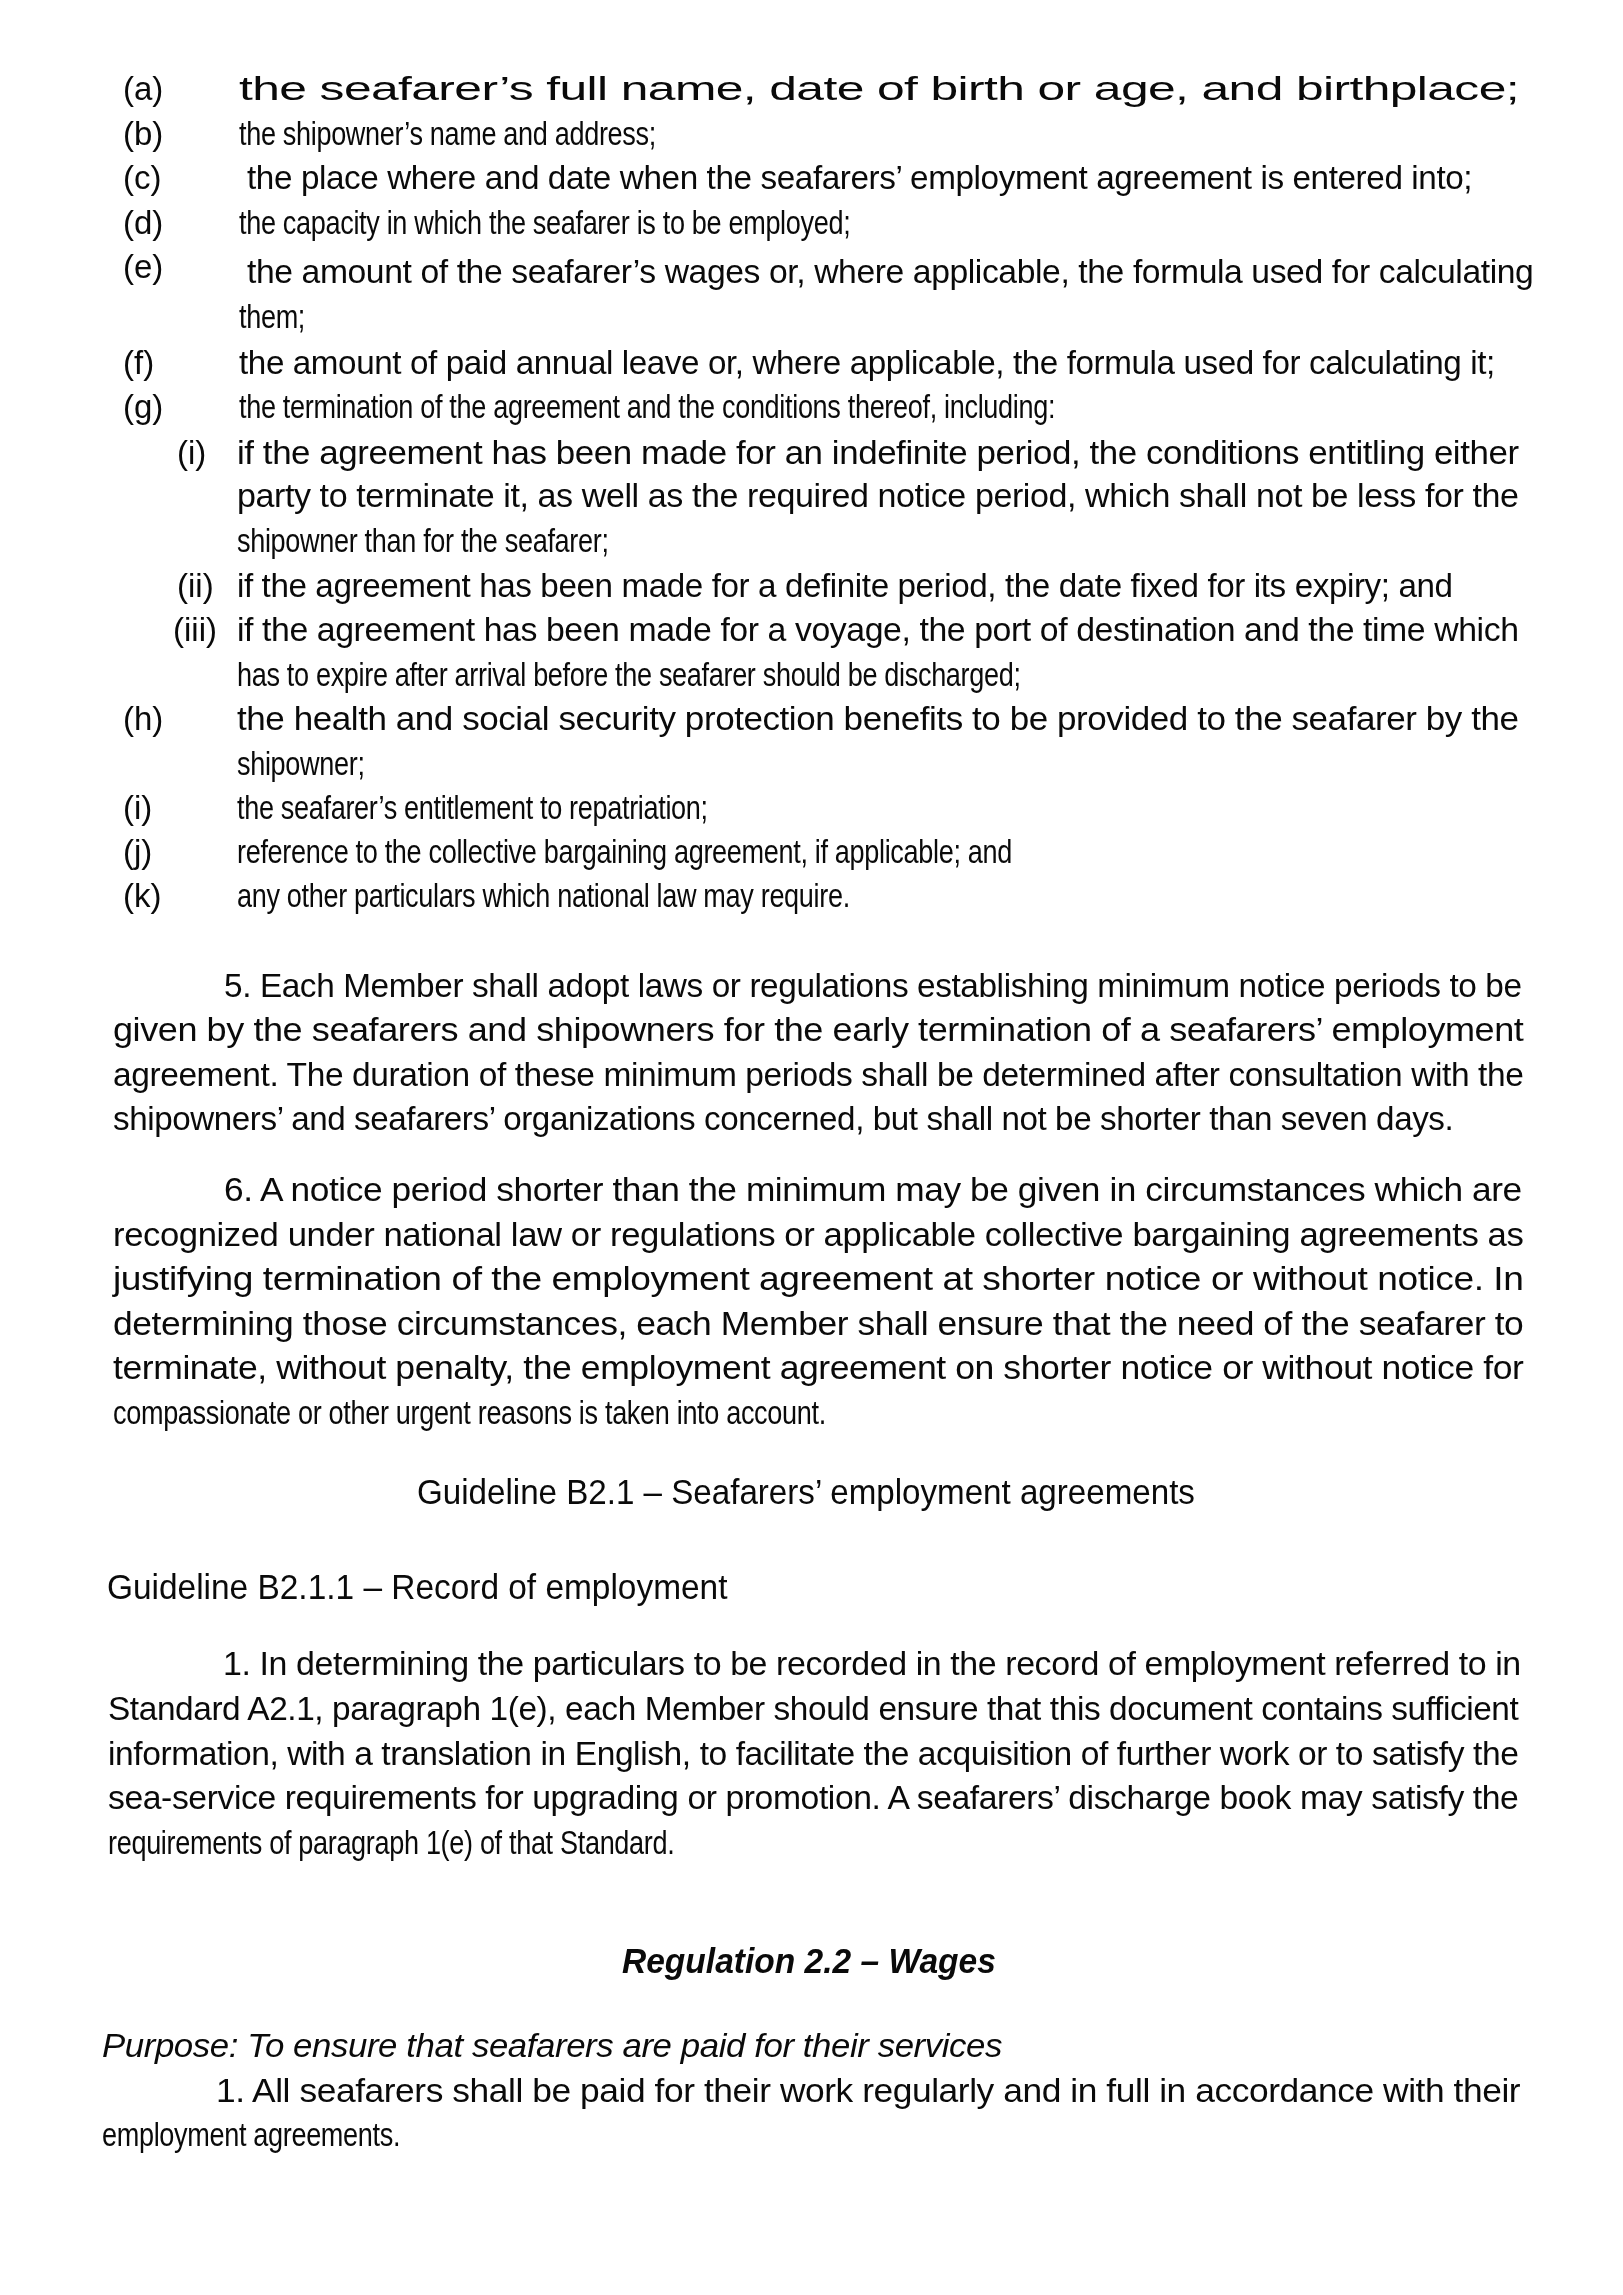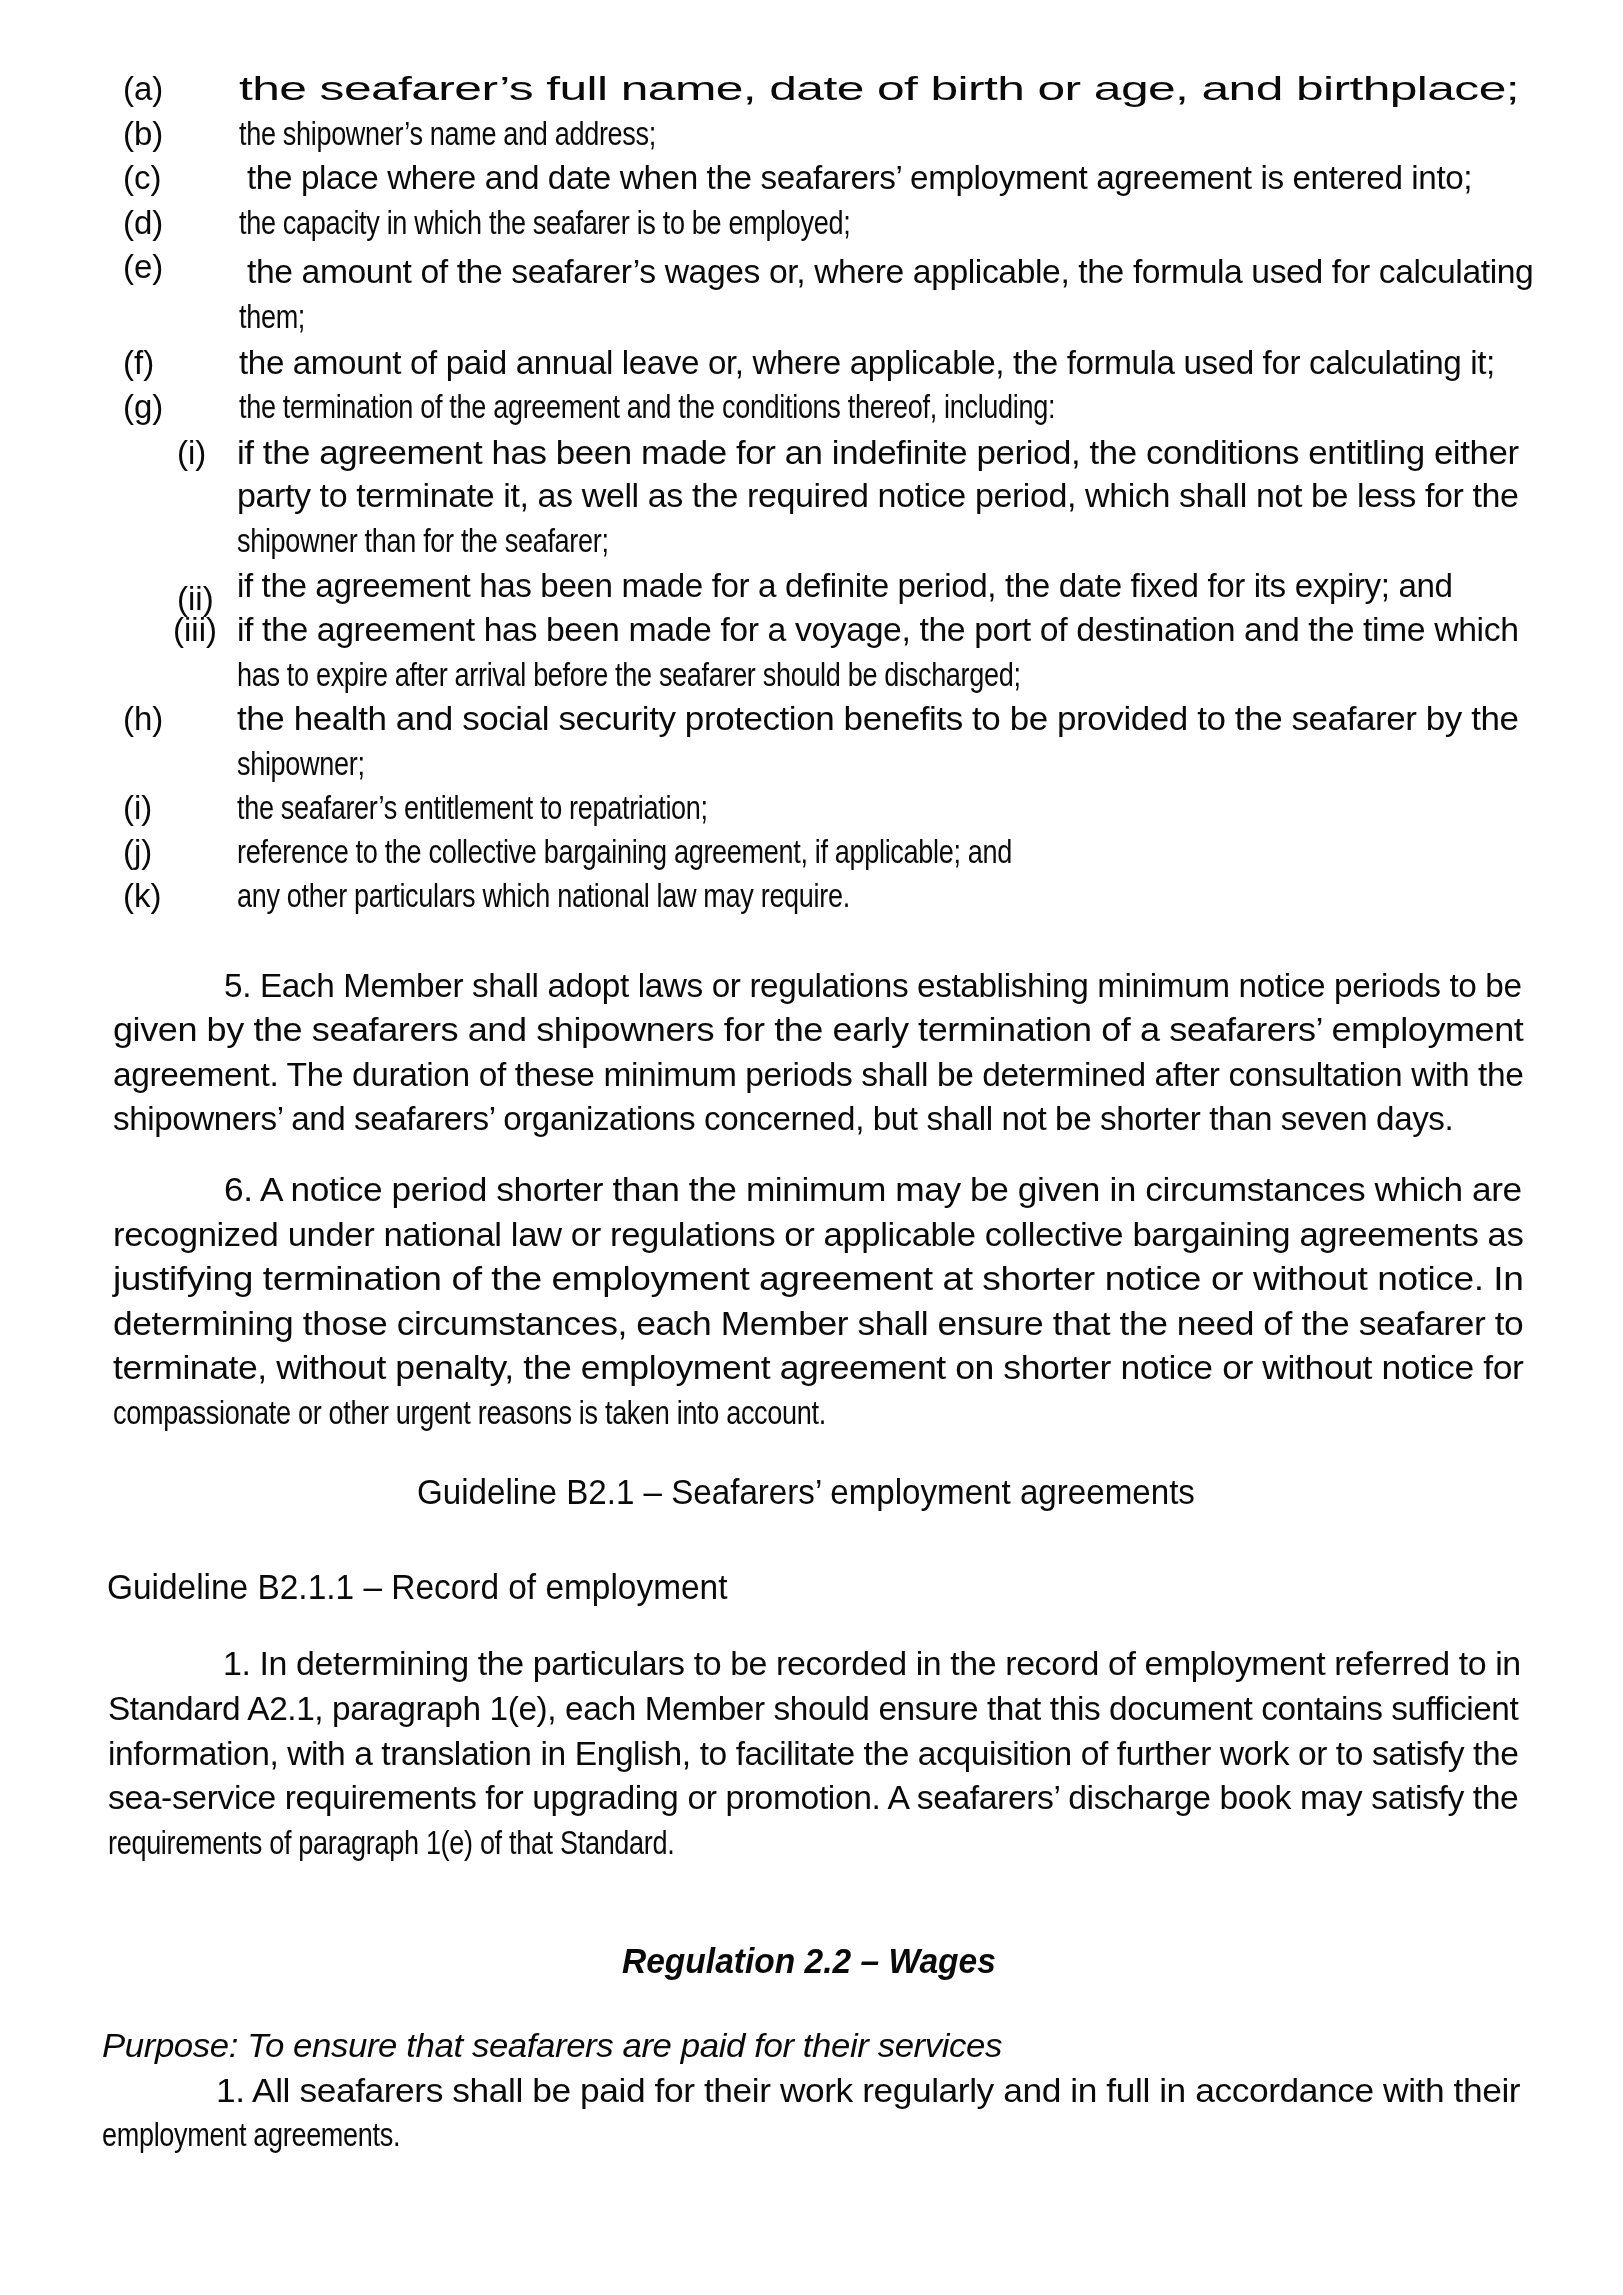--- a/index.html
+++ b/index.html
@@ -42,21 +42,21 @@
   <div class="t" style="left: 239px; top: 344px; transform: scaleX(1.0062);">the amount of paid annual leave or, where applicable, the formula used for calculating it;</div>
 
   <div class="lbl" style="left:123px;top:388px">(g)</div>
   <div class="t" style="left: 239px; top: 388px; transform: scaleX(0.82);">the termination of the agreement and the conditions thereof, including:</div>
 
   <div class="lbl" style="left:177px;top:434px">(i)</div>
   <div class="t" style="left: 237px; top: 434px; transform: scaleX(1.0572);">if the agreement has been made for an indefinite period, the conditions entitling either</div>
   <div class="t" style="left: 237px; top: 477px; transform: scaleX(1.0309);">party to terminate it, as well as the required notice period, which shall not be less for the</div>
   <div class="t" style="left: 237px; top: 522px; transform: scaleX(0.82);">shipowner than for the seafarer;</div>
 
-  <div class="lbl" style="left:177px;top:580px">(ii)</div>
+  <div class="lbl" style="left:177px;top:567px">(ii)</div>
   <div class="t" style="left: 237px; top: 567px; transform: scaleX(1.0058);">if the agreement has been made for a definite period, the date fixed for its expiry; and</div>
 
   <div class="lbl" style="left:173px;top:611px">(iii)</div>
   <div class="t" style="left: 237px; top: 611px; transform: scaleX(1.0243);">if the agreement has been made for a voyage, the port of destination and the time which</div>
   <div class="t" style="left: 237px; top: 656px; transform: scaleX(0.82);">has to expire after arrival before the seafarer should be discharged;</div>
 
   <div class="lbl" style="left:123px;top:700px">(h)</div>
   <div class="t" style="left: 237px; top: 700px; transform: scaleX(1.0604);">the health and social security protection benefits to be provided to the seafarer by the</div>
   <div class="t" style="left: 237px; top: 745px; transform: scaleX(0.82);">shipowner;</div>
 

